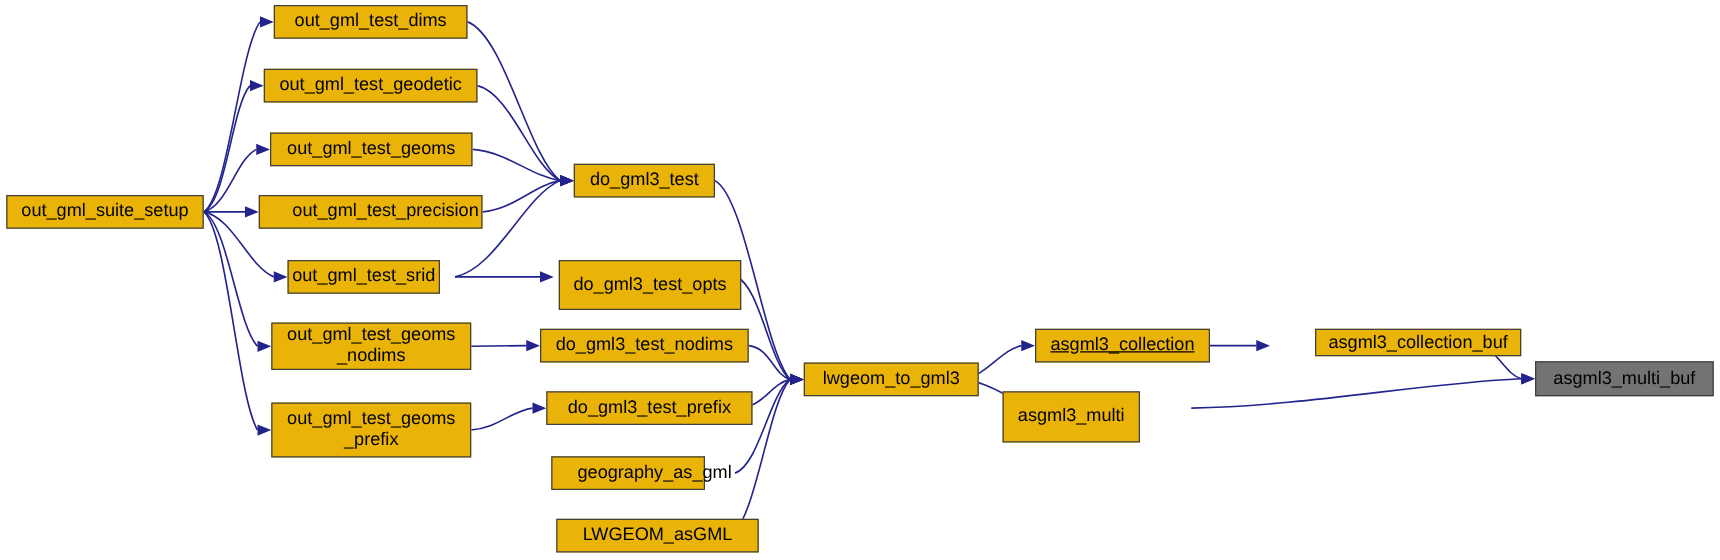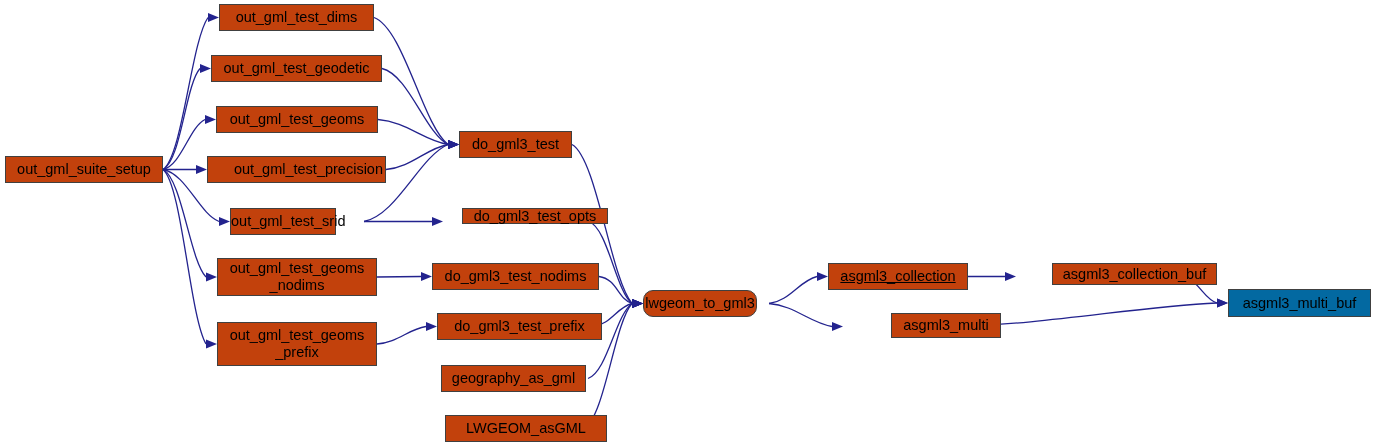--- a/index.html
+++ b/index.html
@@ -20,33 +20,33 @@
     left: 0;
     top: 0;
     width: 1376px;
     height: 448px;
     pointer-events: none;
   }
   .node {
     position: absolute;
     box-sizing: border-box;
     border: 1px solid #404040;
-    background: #c2410c;
+    background: #eab308;
     color: #000000;
     font-size: 14.5px;
     line-height: 17px;
     display: flex;
     align-items: center;
     justify-content: center;
     text-align: center;
     white-space: pre-line;
     letter-spacing: 0px;
   }
   .node.highlight {
-    background: #0369a1;
+    background: #737373;
   }
   .node-label {
     display: block;
     width: 100%;
     padding: 0 2px;
   }
 </style>
 </head>
 <body>
 
@@ -104,30 +104,30 @@
       <polygon points="1228,303 1217,298.5 1217,307.5" fill="#23238e"></polygon>
       <path d="M 953 326.5 C 1049.25 324.44375, 1134.5 306.70125, 1217 303" stroke="#23238e" stroke-width="1.3" fill="none"></path>
       <polygon points="1228,303 1217,298.5 1217,307.5" fill="#23238e"></polygon>
     </svg>
   <div id="node-layer">
       <div class="node" style="left: 5px; top: 156px; width: 158px; height: 27px;"><span class="node-label">out_gml_suite_setup</span></div>
       <div class="node" style="left: 219px; top: 4px; width: 155px; height: 27px;"><span class="node-label">out_gml_test_dims</span></div>
       <div class="node" style="left: 211px; top: 55px; width: 171px; height: 27px;"><span class="node-label">out_gml_test_geodetic</span></div>
       <div class="node" style="left: 216px; top: 106px; width: 162px; height: 27px;"><span class="node-label">out_gml_test_geoms</span></div>
       <div class="node" style="left: 207px; top: 156px; width: 179px; height: 27px; text-align: right;"><span class="node-label">out_gml_test_precision</span></div>
-      <div class="node" style="left: 230px; top: 208px; width: 106px; height: 27px;"><span class="node-label">out_gml_test_srid</span></div>
+      <div class="node" style="left: 230px; top: 208px; width: 122px; height: 27px;"><span class="node-label">out_gml_test_srid</span></div>
       <div class="node" style="left: 217px; top: 258px; width: 160px; height: 38px;"><span class="node-label">out_gml_test_geoms
 _nodims</span></div>
       <div class="node" style="left: 217px; top: 322px; width: 160px; height: 44px;"><span class="node-label">out_gml_test_geoms
 _prefix</span></div>
       <div class="node" style="left: 459px; top: 131px; width: 113px; height: 27px;"><span class="node-label">do_gml3_test</span></div>
-      <div class="node" style="left: 462px; top: 208px; width: 146px; height: 16px;"><span class="node-label">do_gml3_test_opts</span></div>
+      <div class="node" style="left: 447px; top: 208px; width: 146px; height: 40px;"><span class="node-label">do_gml3_test_opts</span></div>
       <div class="node" style="left: 432px; top: 263px; width: 167px; height: 27px; text-align: center;"><span class="node-label">do_gml3_test_nodims</span></div>
       <div class="node" style="left: 437px; top: 313px; width: 165px; height: 27px;"><span class="node-label">do_gml3_test_prefix</span></div>
-      <div class="node" style="left: 441px; top: 365px; width: 145px; height: 27px;"><span class="node-label">geography_as_gml</span></div>
+      <div class="node" style="left: 441px; top: 365px; width: 123px; height: 27px; padding-left: 20px;"><span class="node-label">geography_as_gml</span></div>
       <div class="node" style="left: 445px; top: 415px; width: 162px; height: 27px;"><span class="node-label">LWGEOM_asGML</span></div>
-      <div class="node" style="left: 643px; top: 290px; width: 114px; height: 27px; border-radius: 10px;"><span class="node-label">lwgeom_to_gml3</span></div>
+      <div class="node" style="left: 643px; top: 290px; width: 140px; height: 27px;"><span class="node-label">lwgeom_to_gml3</span></div>
       <div class="node" style="left: 828px; top: 263px; width: 140px; height: 27px; text-decoration: underline;"><span class="node-label">asgml3_collection</span></div>
-      <div class="node" style="left: 891px; top: 313px; width: 110px; height: 25px;"><span class="node-label">asgml3_multi</span></div>
+      <div class="node" style="left: 802px; top: 313px; width: 110px; height: 41px;"><span class="node-label">asgml3_multi</span></div>
       <div class="node" style="left: 1052px; top: 263px; width: 165px; height: 22px;"><span class="node-label">asgml3_collection_buf</span></div>
       <div class="node highlight" style="left: 1228px; top: 289px; width: 143px; height: 28px;"><span class="node-label">asgml3_multi_buf</span></div>
     </div>
 </div>
 
 </body></html>

